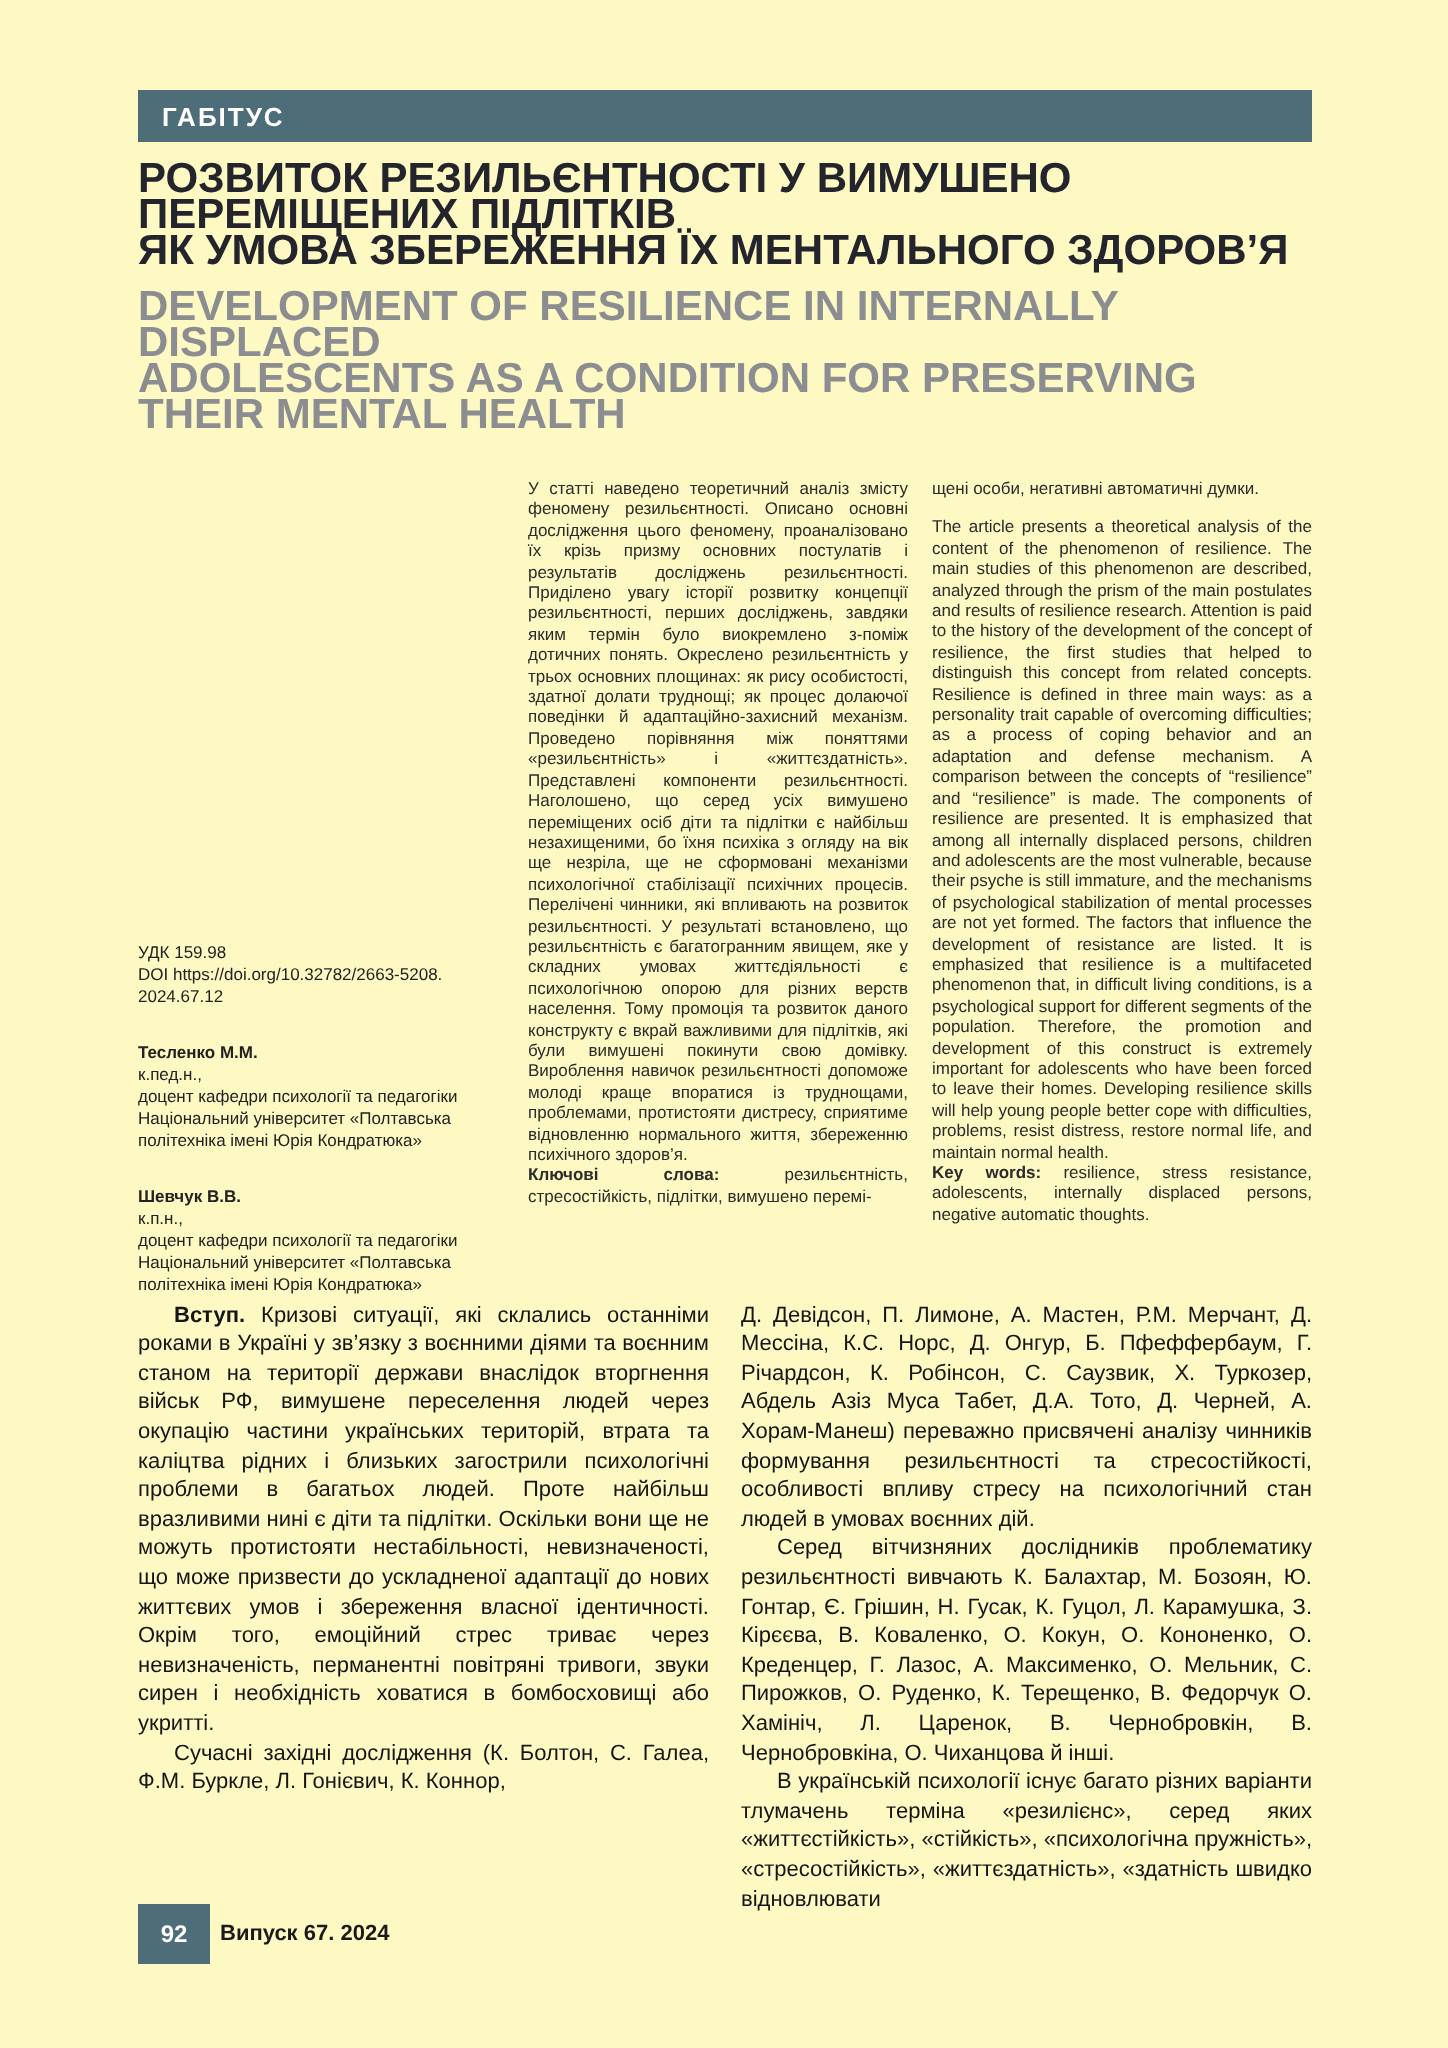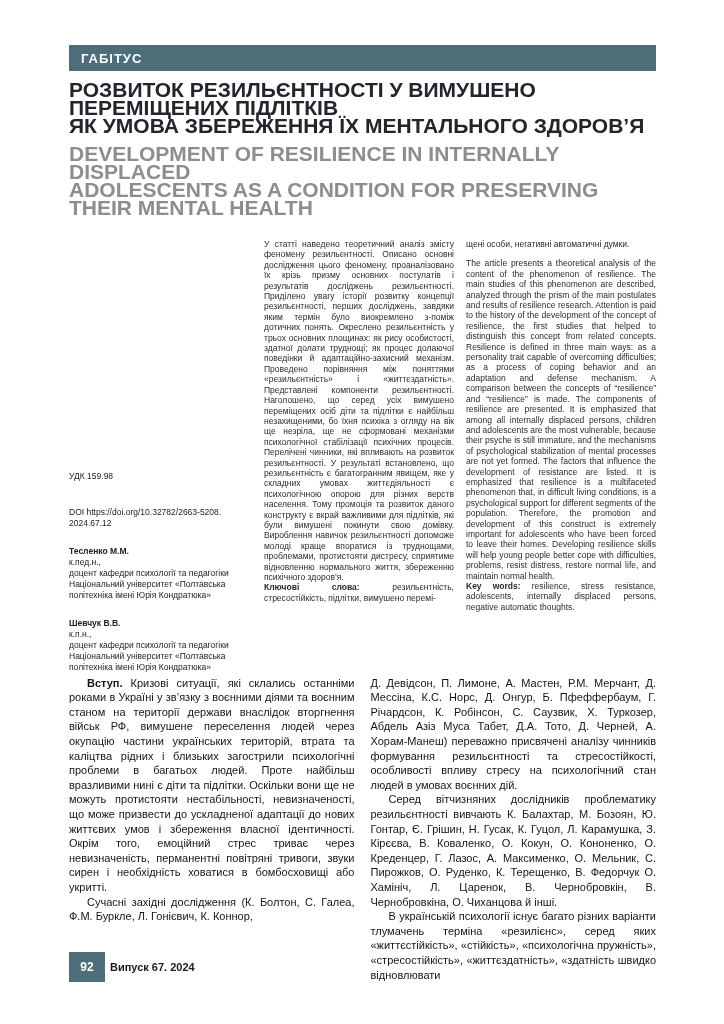--- a/index.html
+++ b/index.html
@@ -3,21 +3,21 @@
 <meta charset="utf-8">
 <style>
   * { margin: 0; padding: 0; box-sizing: border-box; }
   html, body { background: #e8e8e8; }
   body { font-family: "Liberation Sans", sans-serif; }
   .page {
     position: relative;
     width: 724px;
     height: 1024px;
     margin: 0 auto;
-    background: #ffffff;
+    background: #fef9c3;
     padding: 45px 68px 0 69px;
     overflow: hidden;
     color: #1a1a1a;
   }
   .header-bar {
     height: 26px;
     background: #4d6d79;
     display: flex;
     align-items: center;
     padding-left: 12px;
@@ -36,21 +36,21 @@
   .abs-row { display: flex; margin-top: 22px; }
   .meta-col {
     width: 195px;
     padding-right: 10px;
     font-size: 8.5px;
     line-height: 11.2px;
     color: #222222;
     font-style: normal;
   }
   .udc-block { margin-top: 232px; }
-  .doi { overflow-wrap: anywhere; margin-top: 25px; }
+  .doi { overflow-wrap: anywhere; }
   .author-block { margin-top: 16px; }
   .author-name { font-weight: bold; }
 
   .abs-col {
     width: 190px;
     font-size: 8.5px;
     line-height: 10.4px;
     text-align: justify;
     color: #2b2b2b;
   }

